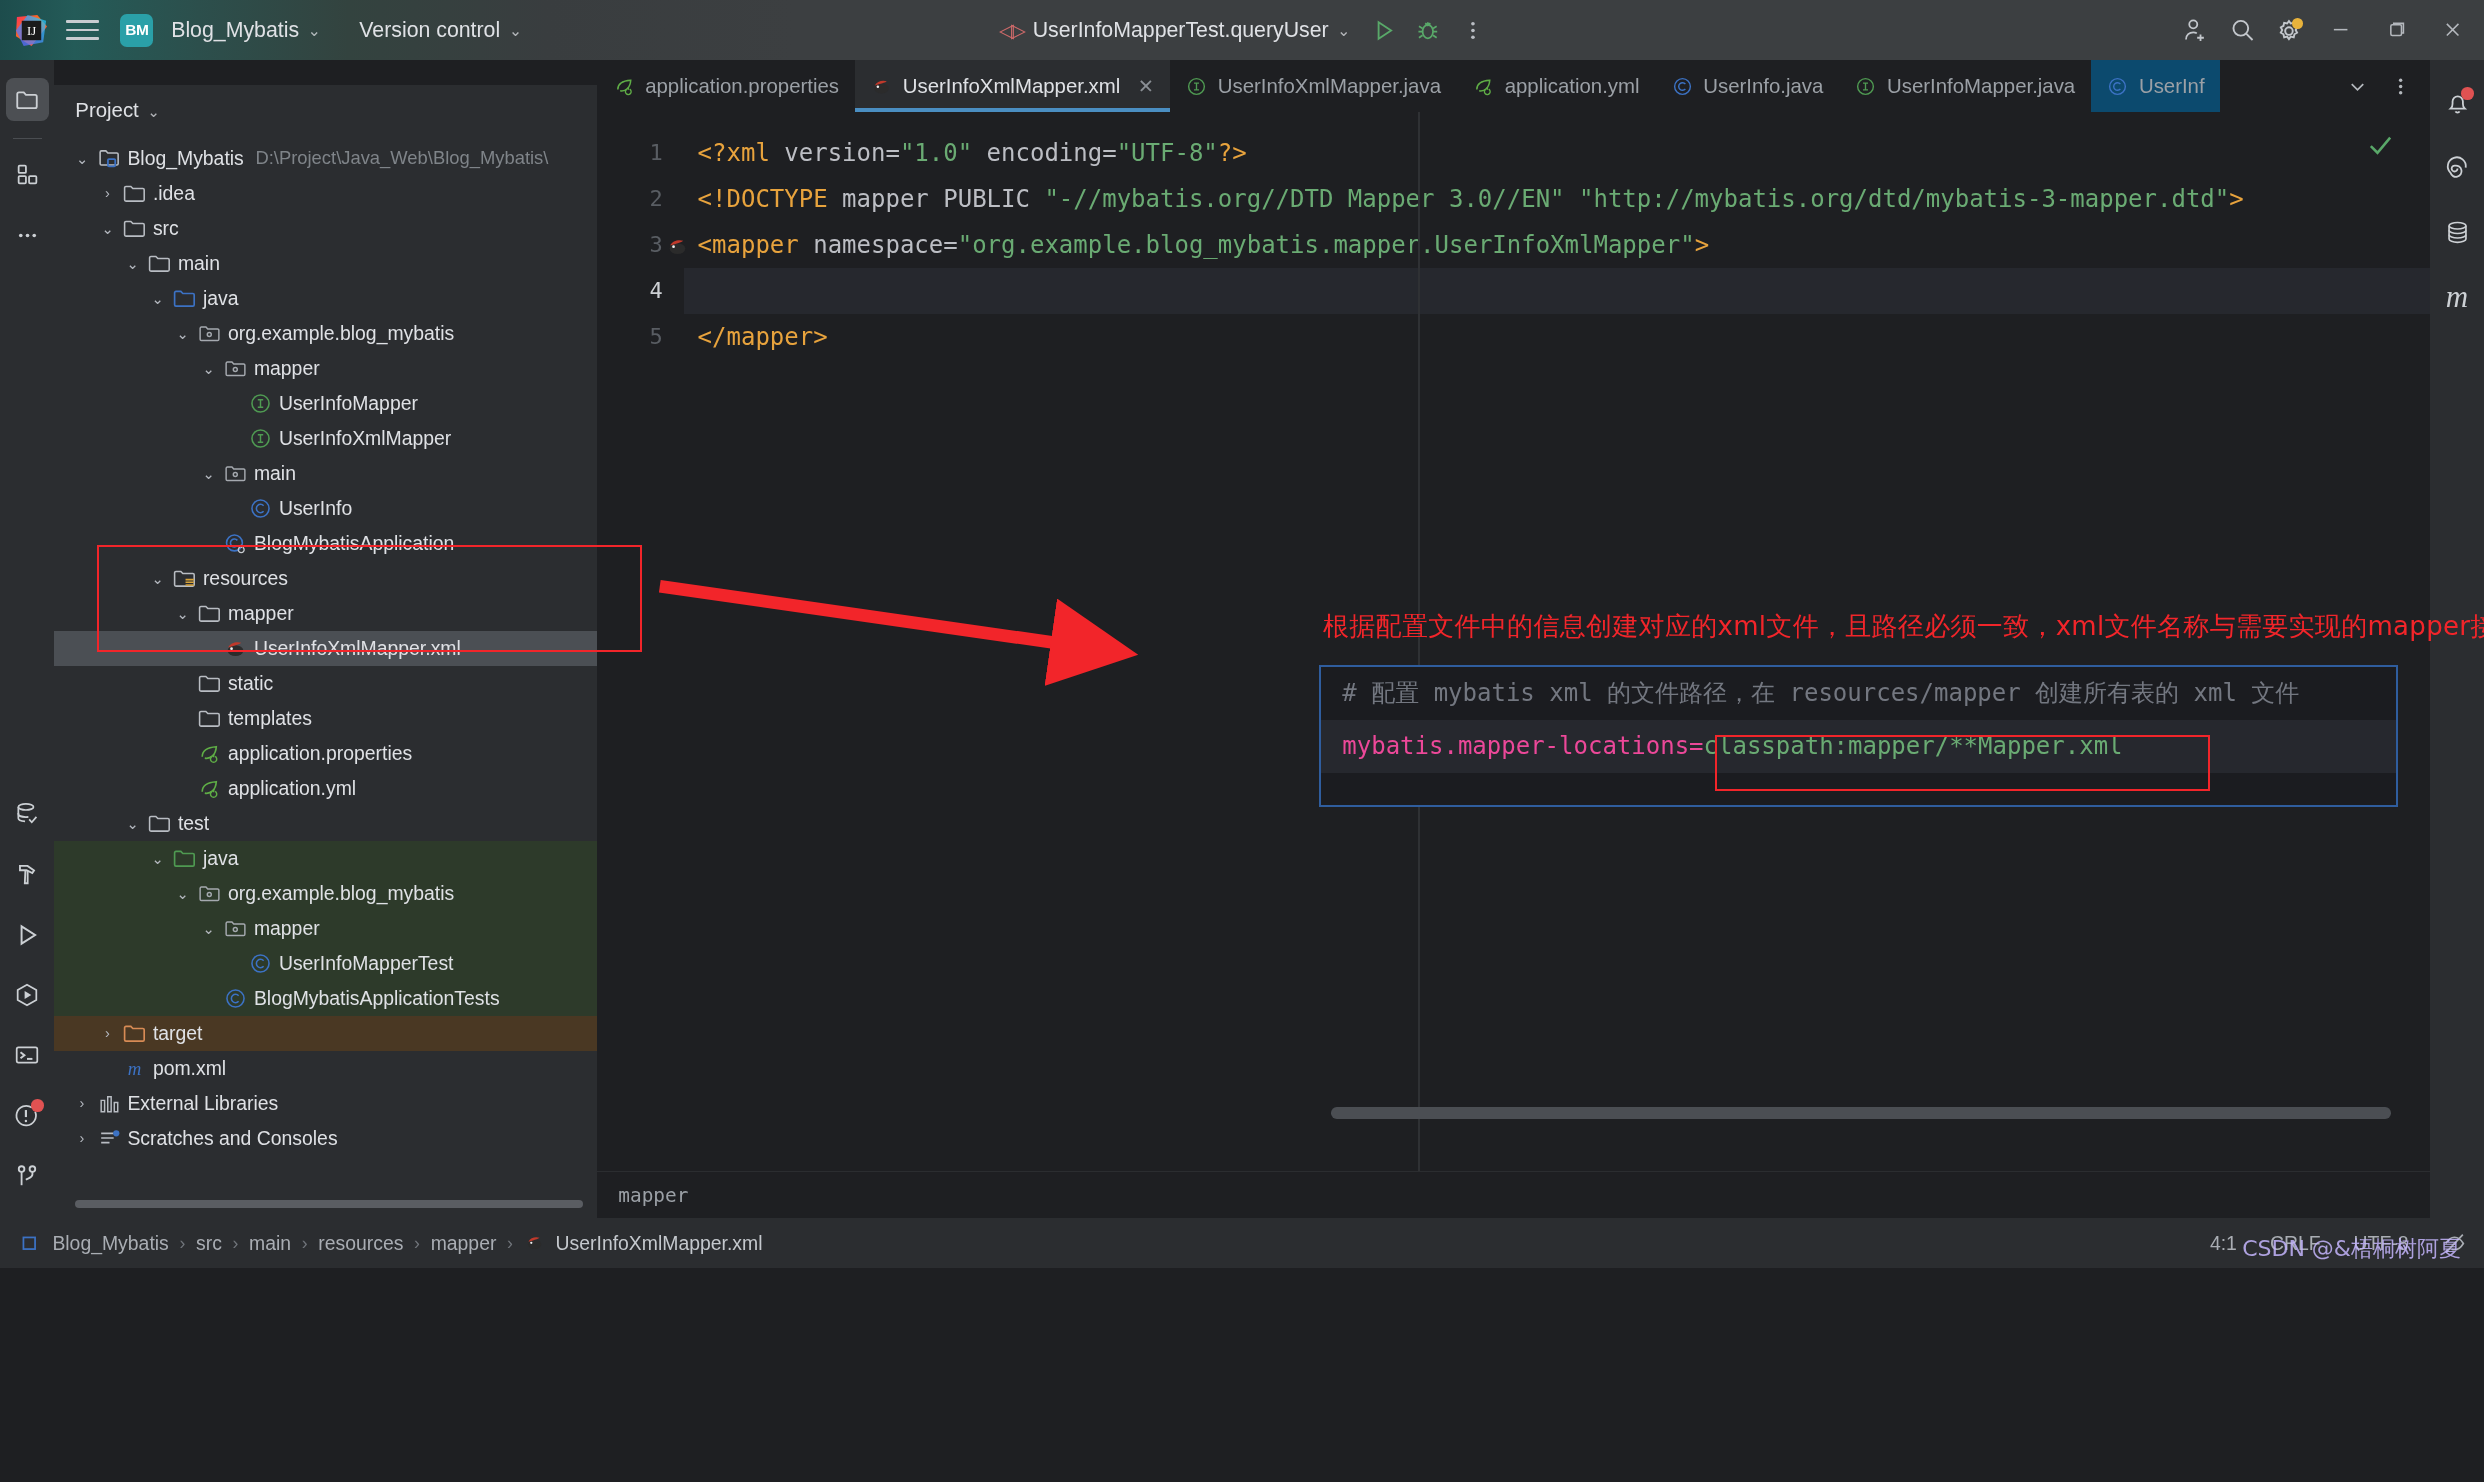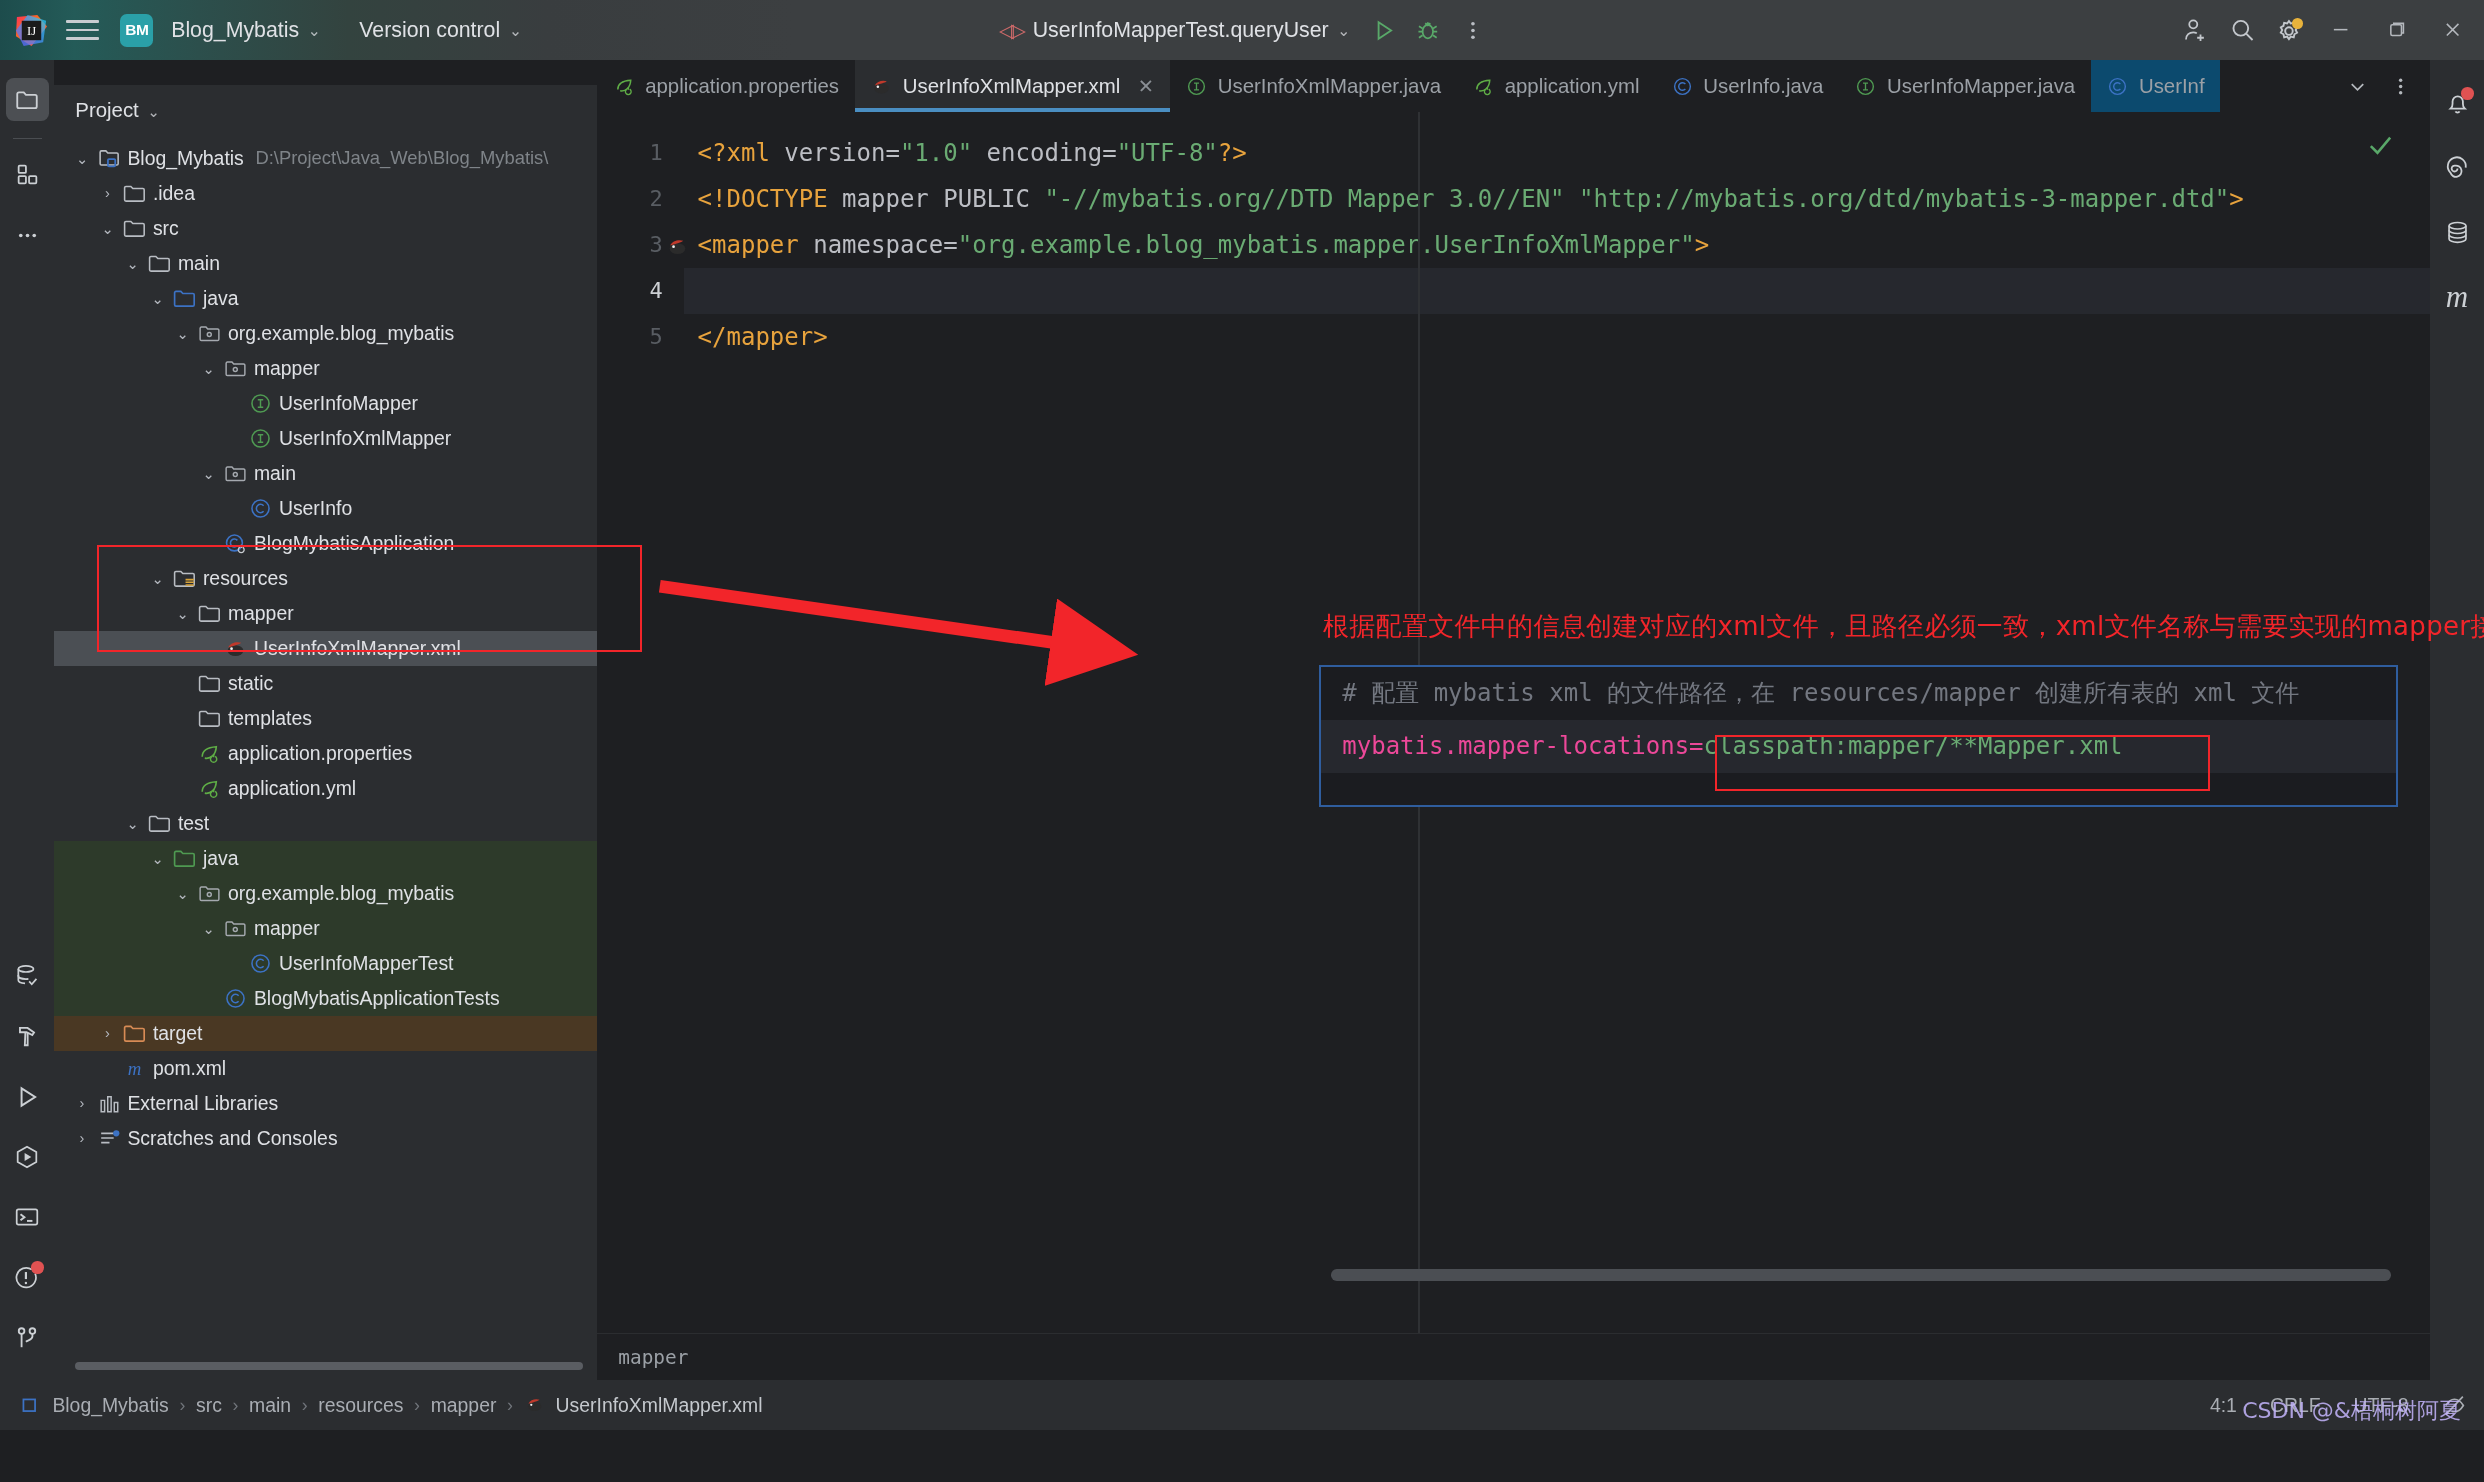--- a/index.html
+++ b/index.html
@@ -2,21 +2,21 @@
 <html><head>
 <meta charset="utf-8">
 <style>
   * { margin:0; padding:0; box-sizing:border-box; }
   html,body { width:2484px; height:1483px; overflow:hidden; background:#1e1f22; }
   body {
     font-family:"Liberation Sans", sans-serif;
     color:#dfe1e5;
     -webkit-font-smoothing:antialiased;
   }
-  .app { position:relative; width:2484px; height:1430px; display:flex; flex-direction:column; }
+  .app { position:relative; width:2484px; height:1268px; display:flex; flex-direction:column; }
 
   
   .titlebar {
     height:60px; flex:0 0 60px;
     background:linear-gradient(90deg,#1d4c4c 0%,#245b58 3%,#2c4f4c 8%,#33433f 14%,#393d3f 22%,#3c3f41 32%,#3c3f41 100%);
     display:flex; align-items:center; position:relative; z-index:5;
   }
   .tb-left { display:flex; align-items:center; gap:0; padding-left:13.6px; }
   .ij-logo { width:35px; height:35px; margin-right:17.5px; position:relative; }
   .burger { width:33px; height:33px; display:flex; flex-direction:column; justify-content:center; gap:5.8px; margin-right:21.3px; cursor:pointer; }

